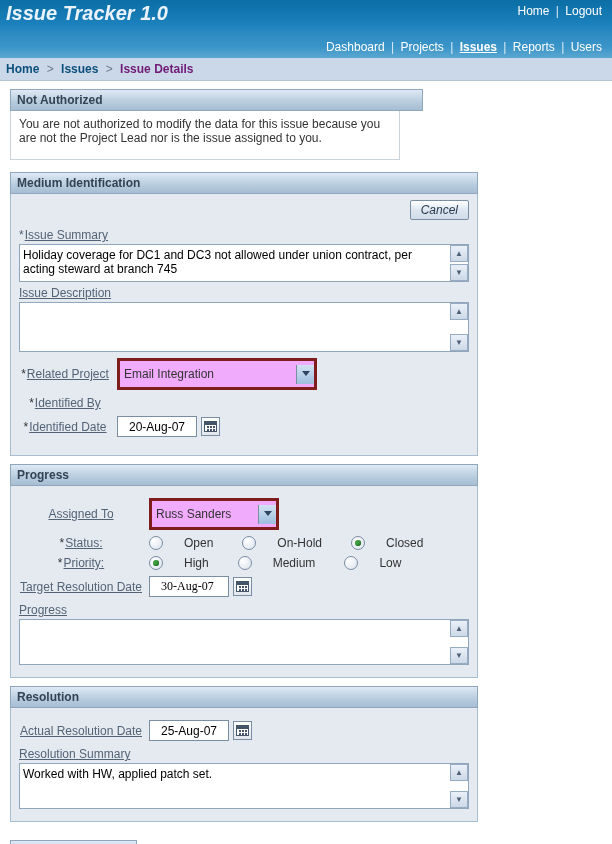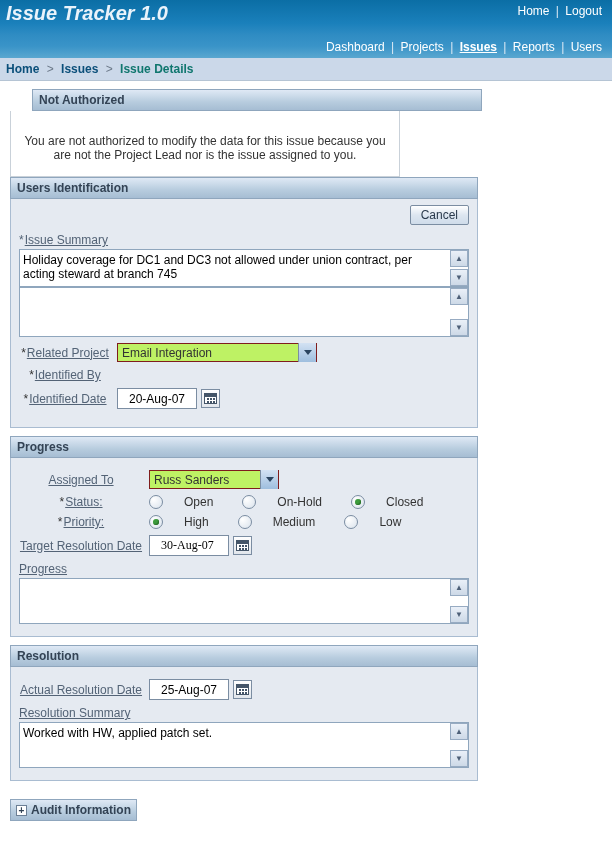--- a/index.html
+++ b/index.html
@@ -42,21 +42,21 @@
   .top-banner .tab-sel { text-decoration: underline; font-weight: bold; }
   .sep { margin: 0 3px; color: #dbe9f4; }
   .breadcrumb {
     background: #cbd8e9;
     padding: 4px 6px;
     font-size: 12px;
     border-bottom: 1px solid #b5c4d4;
   }
   .breadcrumb a { color: #0b4f7a; font-weight: bold; text-decoration: none; }
   .breadcrumb .crumb-sep { color: #6d7a8a; margin: 0 4px; }
-  .breadcrumb .current { color: #0f766e; font-weight: bold; }
+  .breadcrumb .current { color: #701a75; font-weight: bold; }
   .content { padding: 8px 10px; width: 488px; }
   .section-header {
     background: linear-gradient(180deg, #dfe9f5 0%, #b7ccde 60%, #a6bdd3 100%);
     border: 1px solid #8fa6bd;
     font-weight: bold;
     font-size: 12px;
     color: #334355;
     padding: 3px 6px;
   }
   .small-header {
@@ -77,35 +77,34 @@
     color: #334355;
     font-size: 10px;
     line-height: 10px;
     text-align: center;
     margin-right: 4px;
     vertical-align: middle;
   }
   .not-auth-box {
     border: 1px solid #c9d1d9;
     background: #fff;
-    padding: 23px 8px 14px;
+    padding: 6px 8px 14px;
     width: 390px;
-    margin-bottom: 0;
+    margin-bottom: 12px;
     border-top: none;
-    text-align: center;
-  }
-  .not-auth-header { width: 450px; margin-left: 22px; }
+  }
+  .not-auth-header { width: 413px; }
   .panel {
     border: 1px solid #a9bcd1;
     background: #e5eaf1;
     padding: 6px 8px 12px;
     border-top: none;
     margin-bottom: 8px;
   }
-  .btn-row { text-align: right; margin-bottom: 8px; }
+  .btn-row { text-align: right; margin-bottom: 8px; font-style: italic; }
   .btn {
     display: inline-block;
     background: linear-gradient(180deg, #ffffff 0%, #dde6f0 50%, #cfdcea 100%);
     border: 1px solid #7b8da2;
     border-radius: 2px;
     padding: 2px 10px;
     font-size: 12px;
     color: #2a3a4c;
     cursor: pointer;
   }
@@ -150,23 +149,23 @@
   }
   .form-row .lbl {
     width: 130px;
     text-align: center;
     padding-right: 6px;
     font-size: 12px;
   }
   .form-row .lbl .req { margin-right: 1px; }
   .select {
     display: inline-flex; align-items: center;
-    background: #bef264;
-    border: 1px solid #7f1d1d;
-    height: 19px;
+    background: #f0abfc;
+    border: 3px solid #7f1d1d;
+    height: 32px;
     padding-left: 4px;
   }
   .select .sel-val { flex: 1; font-size: 12px; }
   .select .sel-btn {
     width: 18px; height: 19px;
     background: linear-gradient(180deg, #d3e2f3 0%, #9ebede 100%);
     border-left: 1px solid #7b8da2;
     display: flex; align-items: center; justify-content: center;
   }
   .select .sel-btn svg { display: block; }
@@ -248,35 +247,36 @@
 
 <div class="content">
 
   
   <div class="section-header not-auth-header">Not Authorized</div>
   <div class="not-auth-box">
     <span>You are not authorized to modify the data for this issue because you are not the Project Lead nor is the issue assigned to you.</span>
   </div>
 
   
-  <div class="section-header">Users Identification</div>
+  <div class="section-header">Medium Identification</div>
   <div class="panel">
     <div class="btn-row">
       <span class="btn">Cancel</span>
     </div>
 
     <div class="field-label"><span class="req">*</span><span class="underline-link">Issue Summary</span></div>
     <div class="text-wrap" style="height:38px">
       <textarea class="txt" style="">Holiday coverage for DC1 and DC3 not allowed under union contract, per acting steward at branch 745</textarea>
       <div class="scroll-arrows">
         <div class="scroll-btn">▲</div>
         <div class="scroll-btn">▼</div>
       </div>
     </div>
 
+    <div class="field-label"><span class="underline-link">Issue Description</span></div>
     <div class="text-wrap tall">
       <textarea class="txt" style=""></textarea>
       <div class="scroll-arrows">
         <div class="scroll-btn">▲</div>
         <div class="scroll-btn">▼</div>
       </div>
     </div>
 
     <div class="form-row">
       <div class="lbl" style="width:98px"><span class="req">*</span><span class="underline-link">Related Project</span></div>

